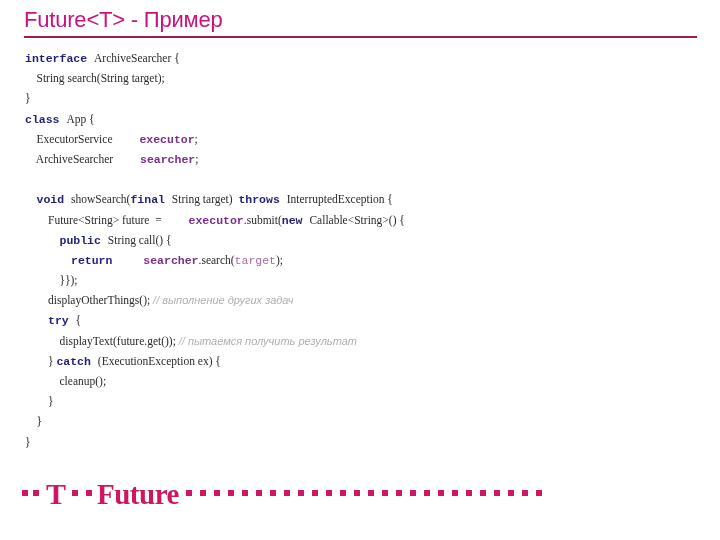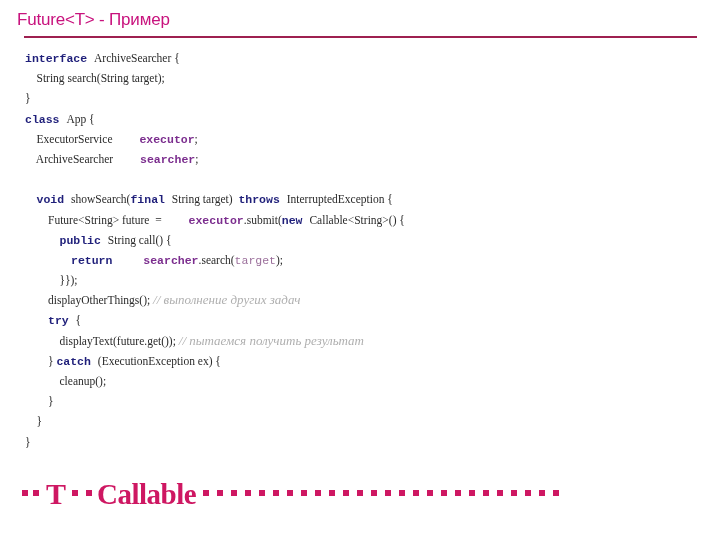--- a/index.html
+++ b/index.html
@@ -11,24 +11,24 @@
     width: 720px;
     height: 540px;
     position: relative;
     overflow: hidden;
     font-family: "Liberation Sans", sans-serif;
   }
 
   
   #slide-title {
     position: absolute;
-    left: 17px;
+    left: 24px;
     top: 8px;
     font-family: "Liberation Sans", sans-serif;
-    font-size: 17px;
+    font-size: 22px;
     line-height: 24px;
     color: #C8127D;
     white-space: pre;
     letter-spacing: -0.2px;
   }
   #title-rule {
     position: absolute;
     left: 24px;
     top: 36px;
     width: 673px;
@@ -48,21 +48,21 @@
     color: #222222;
     white-space: pre;
   }
   .code-line {
     white-space: pre;
     height: 20.2px;
   }
   .kw   { color: #1F1F7A; font-weight: bold; margin-top: 19px; }
   .fld  { color: #7B2D8E; font-weight: bold; margin-left: 24px; }
   .var  { color: #9B6F9B; }
-  .cmt  { color: #AFAFAF; font-style: italic; font-family: Liberation Serif, serif; font-size: 13px; }
+  .cmt  { color: #AFAFAF; font-style: italic; font-family: Liberation Sans, sans-serif; font-size: 11px; }
   .pln  { color: #2A2A2A; font-family: Liberation Serif, serif; }
 
   
   #footer {
     position: absolute;
     left: 0;
     top: 470px;
     width: 720px;
     height: 46px;
   }
@@ -119,21 +119,21 @@
 
 <div id="code-block"><div class="code-line"><span class="kw">interface </span><span class="pln">ArchiveSearcher {</span></div><div class="code-line"><span class="pln">    String search(String target);</span></div><div class="code-line"><span class="pln">}</span></div><div class="code-line"><span class="kw">class </span><span class="pln">App {</span></div><div class="code-line"><span class="pln">    ExecutorService </span><span class="fld">executor</span><span class="pln">;</span></div><div class="code-line"><span class="pln">    ArchiveSearcher </span><span class="fld">searcher</span><span class="pln">;</span></div><div class="code-line">&nbsp;</div><div class="code-line"><span class="pln">    </span><span class="kw">void </span><span class="pln">showSearch(</span><span class="kw">final </span><span class="pln">String target)  </span><span class="kw">throws </span><span class="pln">InterruptedException {</span></div><div class="code-line"><span class="pln">        Future&lt;String&gt; future  = </span><span class="fld">executor</span><span class="pln">.submit(</span><span class="kw">new </span><span class="pln">Callable&lt;String&gt;() {</span></div><div class="code-line"><span class="pln">            </span><span class="kw">public </span><span class="pln">String call() {</span></div><div class="code-line"><span class="pln">                </span><span class="kw">return </span><span class="fld">searcher</span><span class="pln">.search(</span><span class="var">target</span><span class="pln">);</span></div><div class="code-line"><span class="pln">            }});</span></div><div class="code-line"><span class="pln">        displayOtherThings(); </span><span class="cmt">// выполнение других задач</span></div><div class="code-line"><span class="pln">        </span><span class="kw">try </span><span class="pln">{</span></div><div class="code-line"><span class="pln">            displayText(future.get()); </span><span class="cmt">// пытаемся получить результат</span></div><div class="code-line"><span class="pln">        } </span><span class="kw">catch </span><span class="pln">(ExecutionException ex) {</span></div><div class="code-line"><span class="pln">            cleanup();</span></div><div class="code-line"><span class="pln">        }</span></div><div class="code-line"><span class="pln">    }</span></div><div class="code-line"><span class="pln">}</span></div></div>
 
 <div id="footer">
   <div id="logo-group">
     <span class="dot dot-lead"></span>
     <span class="dot dot-lead"></span>
     <span id="logo-t">T</span>
     <span class="dot"></span>
     <span class="dot"></span>
-    <span id="logo-word">Callable</span>
+    <span id="logo-word">Future</span>
     <span id="dot-rail">
         <span class="dot"></span>
         <span class="dot"></span>
         <span class="dot"></span>
         <span class="dot"></span>
         <span class="dot"></span>
         <span class="dot"></span>
         <span class="dot"></span>
         <span class="dot"></span>
         <span class="dot"></span>

